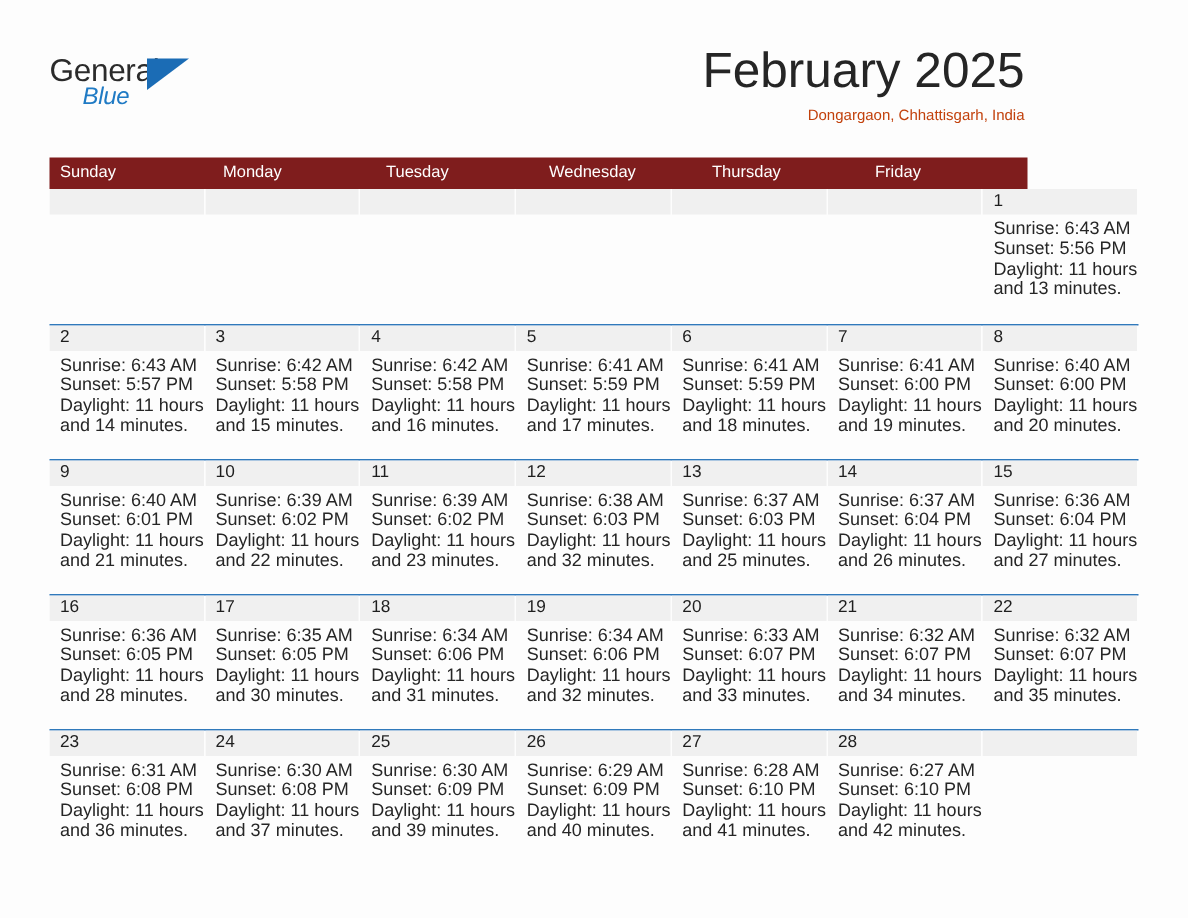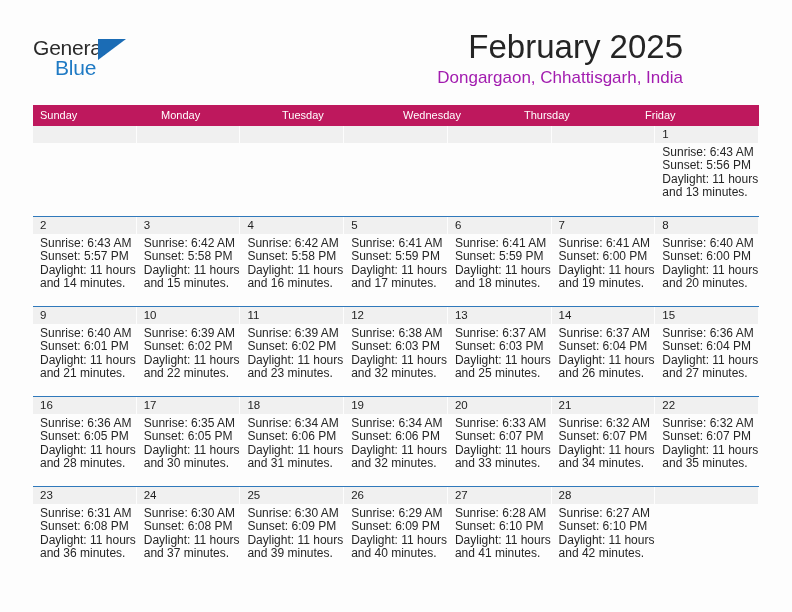--- a/index.html
+++ b/index.html
@@ -44,24 +44,25 @@
     top: 0;
     font-size: 21px;
     letter-spacing: -0.2px;
     color: #2b2b2b;
     font-family: "Liberation Sans", sans-serif;
   }
   .logo-blue {
     position: absolute;
     left: 22px;
     top: 20px;
-    font-size: 21px;
+    font-size: 16px;
     letter-spacing: -0.2px;
     color: #1f7ac4;
     font-family: "Liberation Sans", sans-serif;
+    font-style: italic;
   }
   .logo-triangle {
     position: absolute;
     left: 65px;
     top: 3px;
     width: 0;
     height: 0;
     border-left: 28px solid #1b6cb5;
     border-bottom: 21px solid transparent;
   }
@@ -73,40 +74,40 @@
     text-align: right;
   }
   .cal-title {
     font-size: 33px;
     color: #252525;
     line-height: 34px;
     font-weight: normal;
     white-space: nowrap;
   }
   .cal-subtitle {
-    font-size: 17px;
-    color: #a21caf;
+    font-size: 10px;
+    color: #c2410c;
     line-height: 20px;
     margin-top: 4px;
     white-space: nowrap;
   }
 
   
   .calendar {
     position: absolute;
     left: 33px;
     top: 105px;
     width: 726px;
   }
 
   .dow-row {
     display: flex;
-    width: 726px;
+    width: 652px;
     height: 21px;
-    background: #be185d;
+    background: #7f1d1d;
   }
   .dow-cell {
     flex: 1 1 0;
     color: #ffffff;
     font-size: 11px;
     line-height: 21px;
     padding-left: 7px;
     box-sizing: border-box;
     white-space: nowrap;
   }

